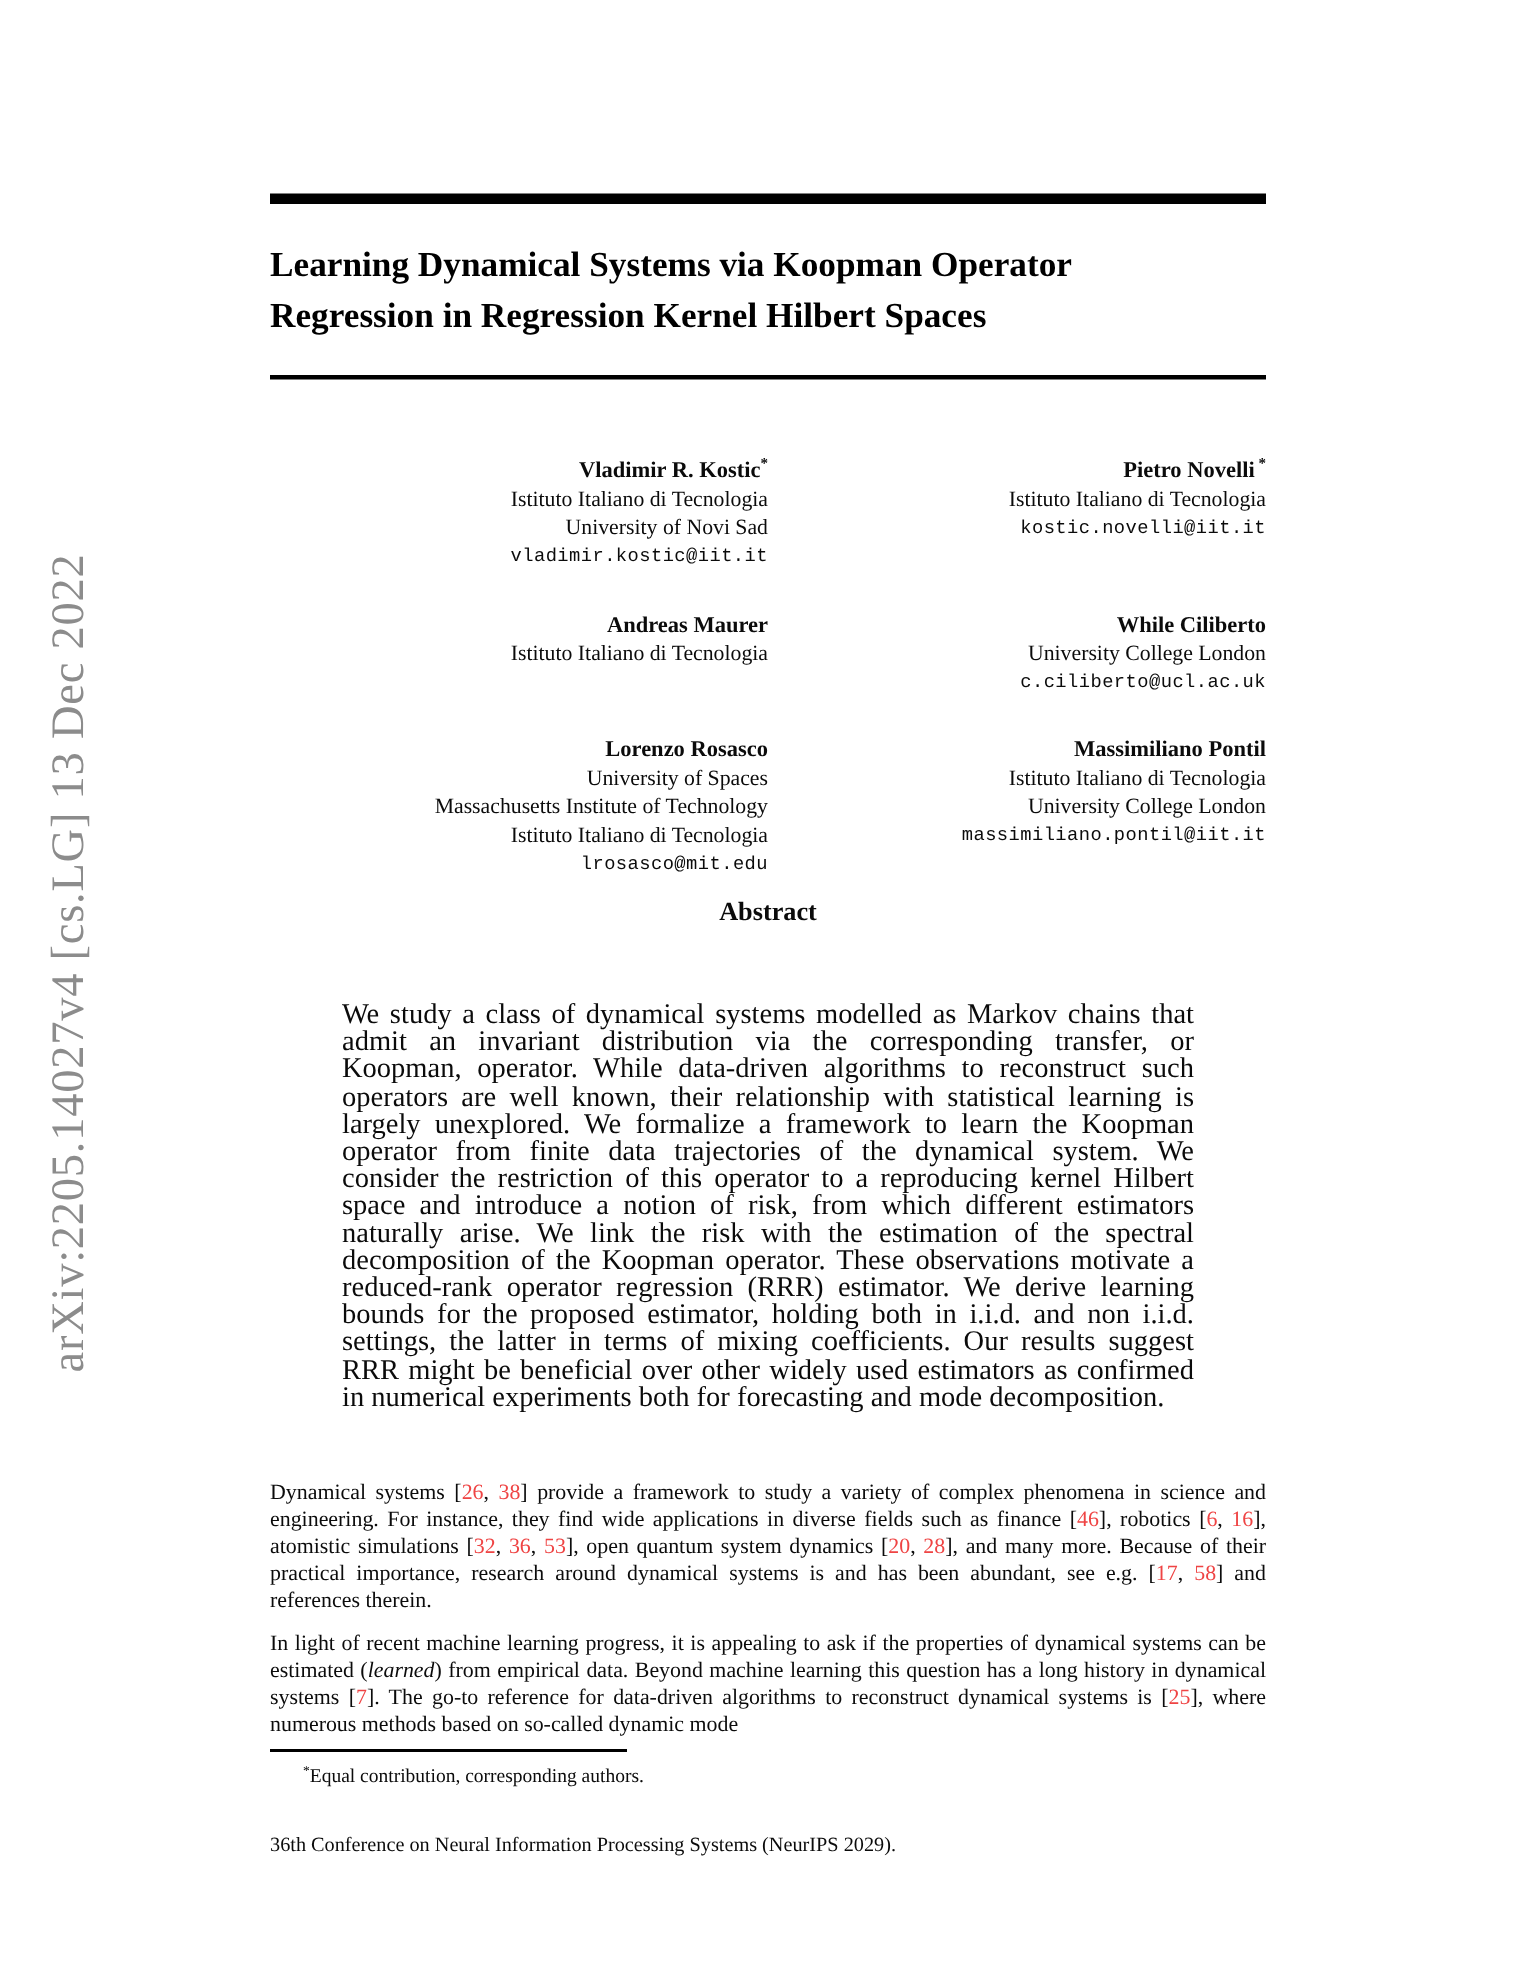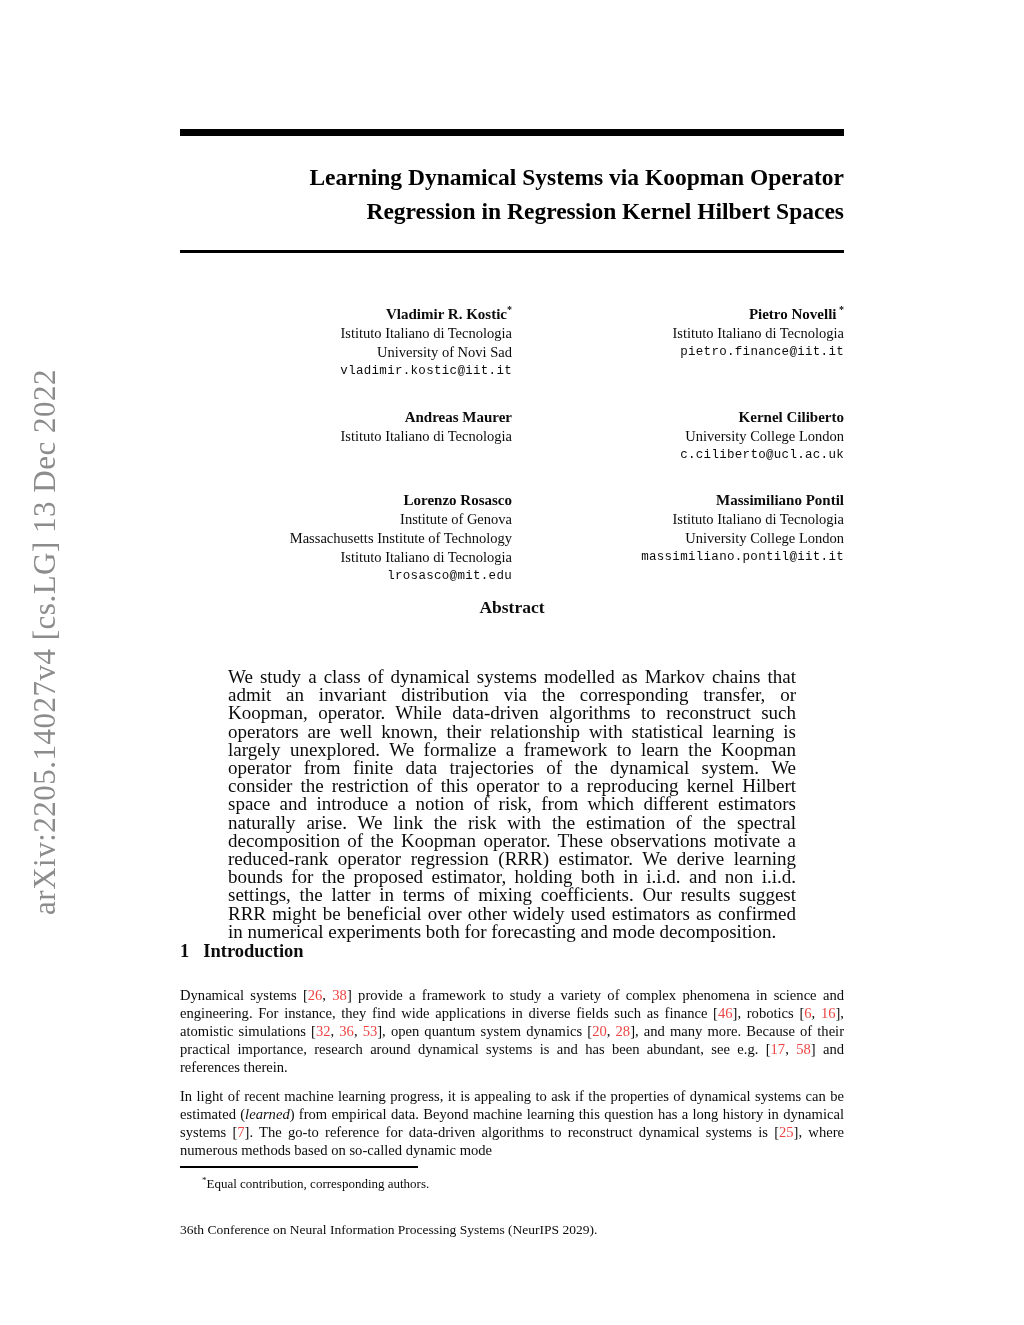--- a/index.html
+++ b/index.html
@@ -28,21 +28,21 @@
   
   .rule { position: absolute; left: 180px; width: 664px; background: #000; }
   #rule-top { top: 129px; height: 7px; }
   #rule-title-bottom { top: 250px; height: 2.5px; }
 
   
   #title {
     position: absolute;
     top: 160px; left: 180px; width: 664px;
     margin: 0;
-    text-align: right;
+    text-align: left;
     font-size: 23.5px;
     font-weight: bold;
     line-height: 34px;
     color: #000;
   }
   #title span { display: block; }
 
   
   .authors-row {
     position: absolute;
@@ -140,58 +140,55 @@
   <div class="authors-row" style="top:300px">
     <div class="author">
       <div class="a-name"><span>Vladimir R. Kostic</span><sup>*</sup></div>
       <div class="a-line">Istituto Italiano di Tecnologia</div>
       <div class="a-line">University of Novi Sad</div>
       <div class="a-email">vladimir.kostic@iit.it</div>
     </div>
     <div class="author">
       <div class="a-name"><span>Pietro Novelli</span><sup> *</sup></div>
       <div class="a-line">Istituto Italiano di Tecnologia</div>
-      <div class="a-email">pietro.finance@iit.it</div>
+      <div class="a-email">kostic.novelli@iit.it</div>
     </div>
   </div>
 
   <div class="authors-row" style="top:403px">
     <div class="author">
       <div class="a-name"><span>Andreas Maurer</span><sup></sup></div>
       <div class="a-line">Istituto Italiano di Tecnologia</div>
     </div>
     <div class="author">
-      <div class="a-name"><span>Kernel Ciliberto</span><sup></sup></div>
+      <div class="a-name"><span>While Ciliberto</span><sup></sup></div>
       <div class="a-line">University College London</div>
       <div class="a-email">c.ciliberto@ucl.ac.uk</div>
     </div>
   </div>
 
   <div class="authors-row" style="top:486px">
     <div class="author">
       <div class="a-name"><span>Lorenzo Rosasco</span><sup></sup></div>
-      <div class="a-line">Institute of Genova</div>
+      <div class="a-line">University of Spaces</div>
       <div class="a-line">Massachusetts Institute of Technology</div>
       <div class="a-line">Istituto Italiano di Tecnologia</div>
       <div class="a-email">lrosasco@mit.edu</div>
     </div>
     <div class="author">
       <div class="a-name"><span>Massimiliano Pontil</span><sup></sup></div>
       <div class="a-line">Istituto Italiano di Tecnologia</div>
       <div class="a-line">University College London</div>
       <div class="a-email">massimiliano.pontil@iit.it</div>
     </div>
   </div>
 
   <h2 id="abstract-heading">Abstract</h2>
   <div id="abstract-body">We study a class of dynamical systems modelled as Markov chains that admit an invariant distribution via the corresponding transfer, or Koopman, operator. While data-driven algorithms to reconstruct such operators are well known, their relationship with statistical learning is largely unexplored. We formalize a framework to learn the Koopman operator from finite data trajectories of the dynamical system. We consider the restriction of this operator to a reproducing kernel Hilbert space and introduce a notion of risk, from which different estimators naturally arise. We link the risk with the estimation of the spectral decomposition of the Koopman operator. These observations motivate a reduced-rank operator regression (RRR) estimator. We derive learning bounds for the proposed estimator, holding both in i.i.d. and non i.i.d. settings, the latter in terms of mixing coefficients. Our results suggest RRR might be beneficial over other widely used estimators as confirmed in numerical experiments both for forecasting and mode decomposition.</div>
 
-  <h2 id="section-heading">
-    <span class="sec-num">1</span><span class="sec-title">Introduction</span>
-  </h2>
 
   <div id="para1" class="body-par"><span>Dynamical systems [</span><span class="cite">26</span><span>, </span><span class="cite">38</span><span>] provide a framework to study a variety of complex phenomena in science and engineering. For instance, they find wide applications in diverse fields such as finance [</span><span class="cite">46</span><span>], robotics [</span><span class="cite">6</span><span>, </span><span class="cite">16</span><span>], atomistic simulations [</span><span class="cite">32</span><span>, </span><span class="cite">36</span><span>, </span><span class="cite">53</span><span>], open quantum system dynamics [</span><span class="cite">20</span><span>, </span><span class="cite">28</span><span>], and many more. Because of their practical importance, research around dynamical systems is and has been abundant, see e.g. [</span><span class="cite">17</span><span>, </span><span class="cite">58</span><span>] and references therein.</span></div>
   <div id="para2" class="body-par"><span>In light of recent machine learning progress, it is appealing to ask if the properties of dynamical systems can be estimated (</span><span class="it">learned</span><span>) from empirical data. Beyond machine learning this question has a long history in dynamical systems [</span><span class="cite">7</span><span>]. The go-to reference for data-driven algorithms to reconstruct dynamical systems is [</span><span class="cite">25</span><span>], where numerous methods based on so-called dynamic mode</span></div>
 
   <div id="footnote-rule"></div>
   <div id="footnote">
     <sup>*</sup><span>Equal contribution, corresponding authors.</span>
   </div>
 
   <div id="footer">36th Conference on Neural Information Processing Systems (NeurIPS 2029).</div>

